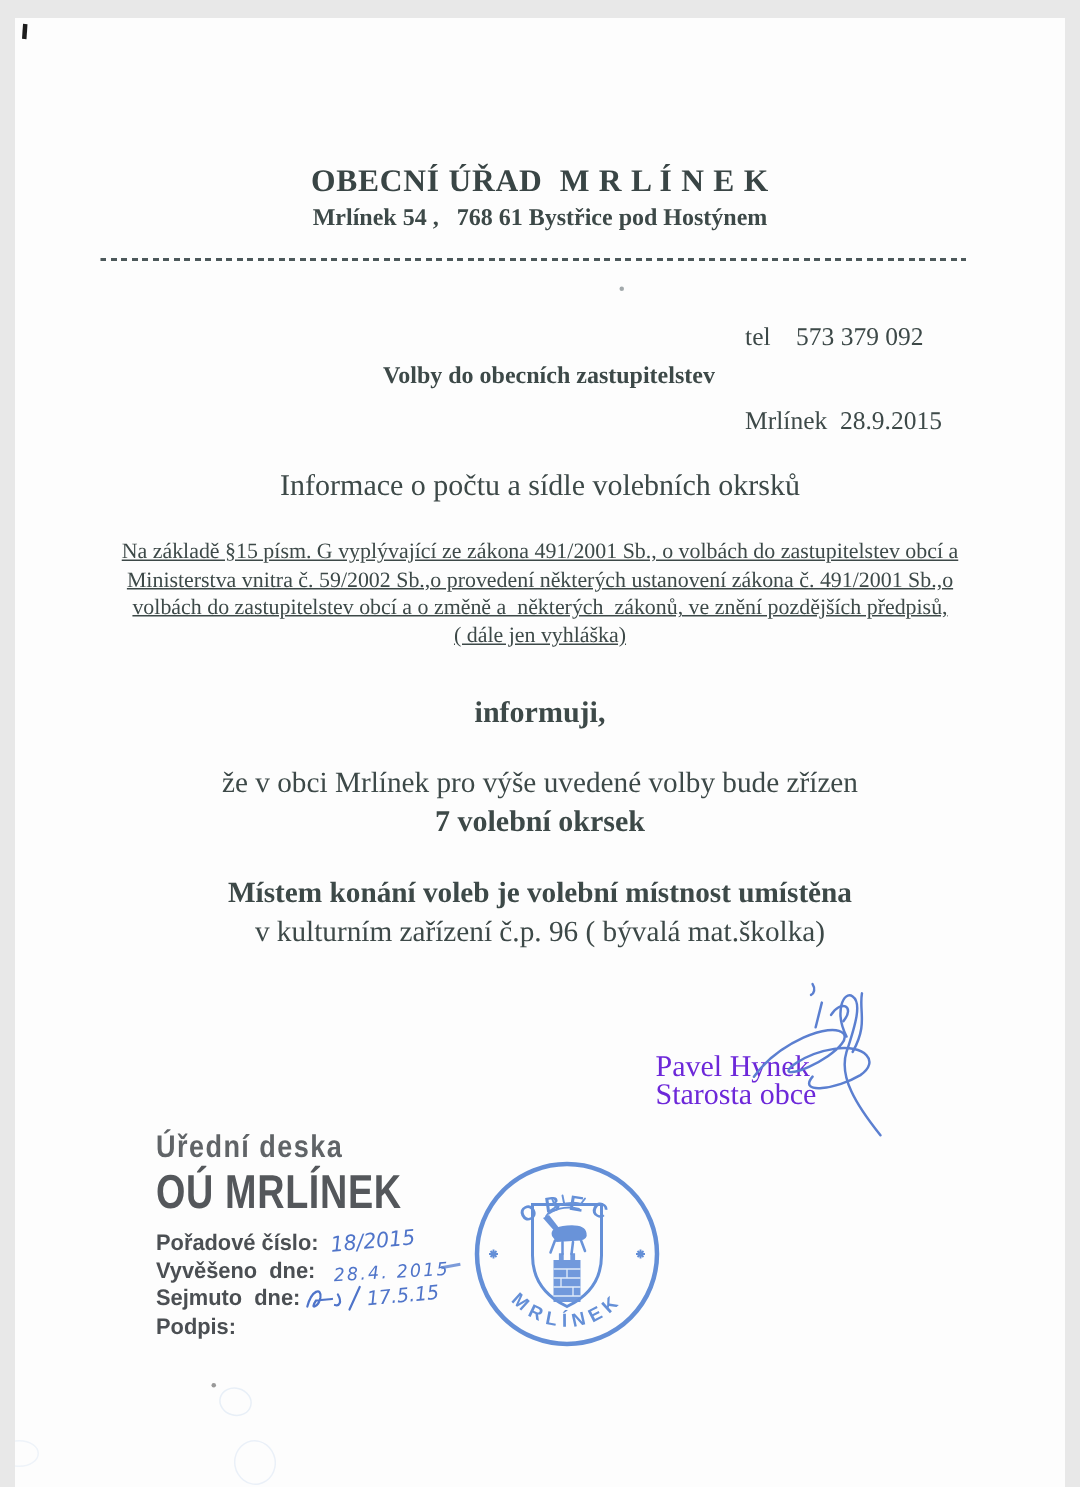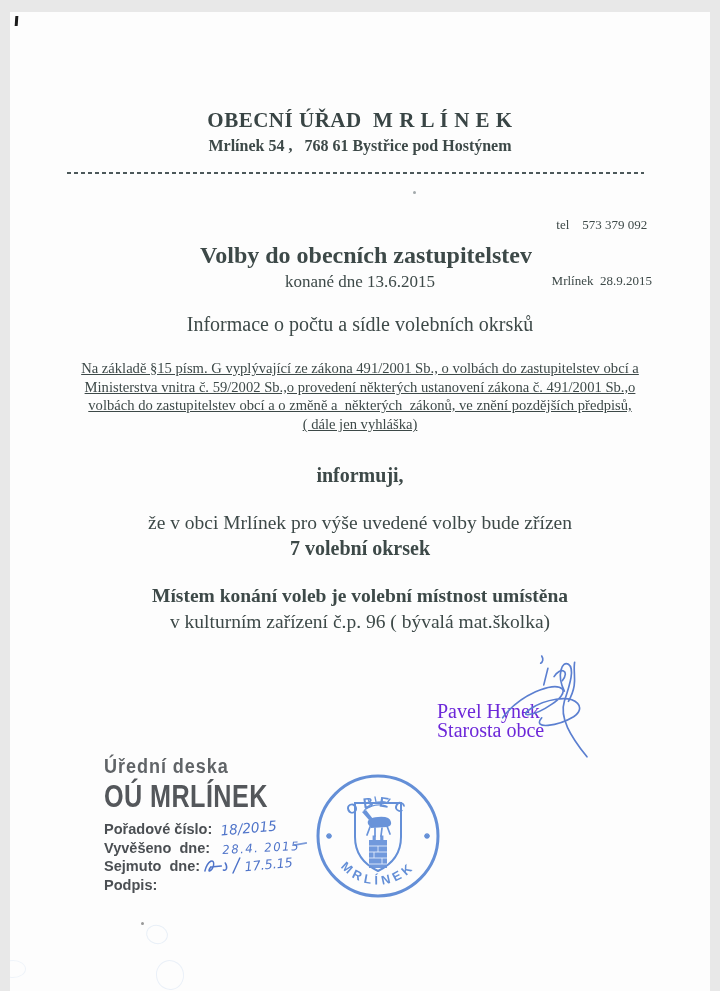--- a/index.html
+++ b/index.html
@@ -7,23 +7,23 @@
     position:relative;width:700px;height:991px;margin:12px auto;
     background:#fdfdfd;overflow:hidden;
     font-family:"Liberation Serif",serif;color:#3d4948;
   }
   .ctr{position:absolute;left:0;right:0;text-align:center;white-space:pre;}
   .b{font-weight:bold;}
   .office-title{top:96px;font-size:21px;letter-spacing:.5px;color:#394545;}
   .office-address{top:125px;font-size:16px;}
   .rule{position:absolute;top:160px;left:57px;right:66px;height:2px;
     background:repeating-linear-gradient(90deg,#4c585a 0 4px,transparent 4px 7px);}
-  .right-block{position:absolute;top:167px;right:58px;text-align:center;
-    font-size:13px;line-height:18.5px;white-space:pre;}
-  .doc-title{top:230px;font-size:24px;padding-left:12px;}
+  .right-block{position:absolute;top:167px;right:82px;text-align:left;
+    font-size:17px;line-height:18.5px;white-space:pre;}
+  .doc-title{top:230px;font-size:16px;padding-left:12px;}
   .doc-date{top:260px;font-size:17px;}
   .section-heading{top:301px;font-size:20px;}
   .legal{position:absolute;top:347px;left:0;right:0;text-align:center;
     font-size:14.6px;line-height:18.7px;}
   .legal div{white-space:pre;text-decoration:underline;}
   .informuji{top:452px;font-size:20px;}
   .announce1{top:500px;font-size:19.5px;}
   .announce2{top:525px;font-size:20px;}
   .place1{top:573px;font-size:19.5px;}
   .place2{top:599px;font-size:19.5px;}
@@ -67,21 +67,20 @@
 
   <div class="ctr office-title b">OBECNÍ ÚŘAD  M R L Í N E K</div>
   <div class="ctr office-address b">Mrlínek 54 ,   768 61 Bystřice pod Hostýnem</div>
   <div class="rule"></div>
   <div class="right-block">
     <div>tel    573 379 092</div>
     <div>Mrlínek  28.9.2015</div>
   </div>
 
   <div class="ctr doc-title b">Volby do obecních zastupitelstev</div>
-  <div class="ctr doc-date">konané dne 13.6.2015</div>
   <div class="ctr section-heading">Informace o počtu a sídle volebních okrsků</div>
 
   <div class="legal">
     <div>Na základě §15 písm. G vyplývající ze zákona 491/2001 Sb., o volbách do zastupitelstev obcí a</div>
     <div>Ministerstva vnitra č. 59/2002 Sb.,o provedení některých ustanovení zákona č. 491/2001 Sb.,o</div>
     <div>volbách do zastupitelstev obcí a o změně a  některých  zákonů, ve znění pozdějších předpisů,</div>
     <div>( dále jen vyhláška)</div>
   </div>
 
   <div class="ctr announce1">že v obci Mrlínek pro výše uvedené volby bude zřízen</div>

